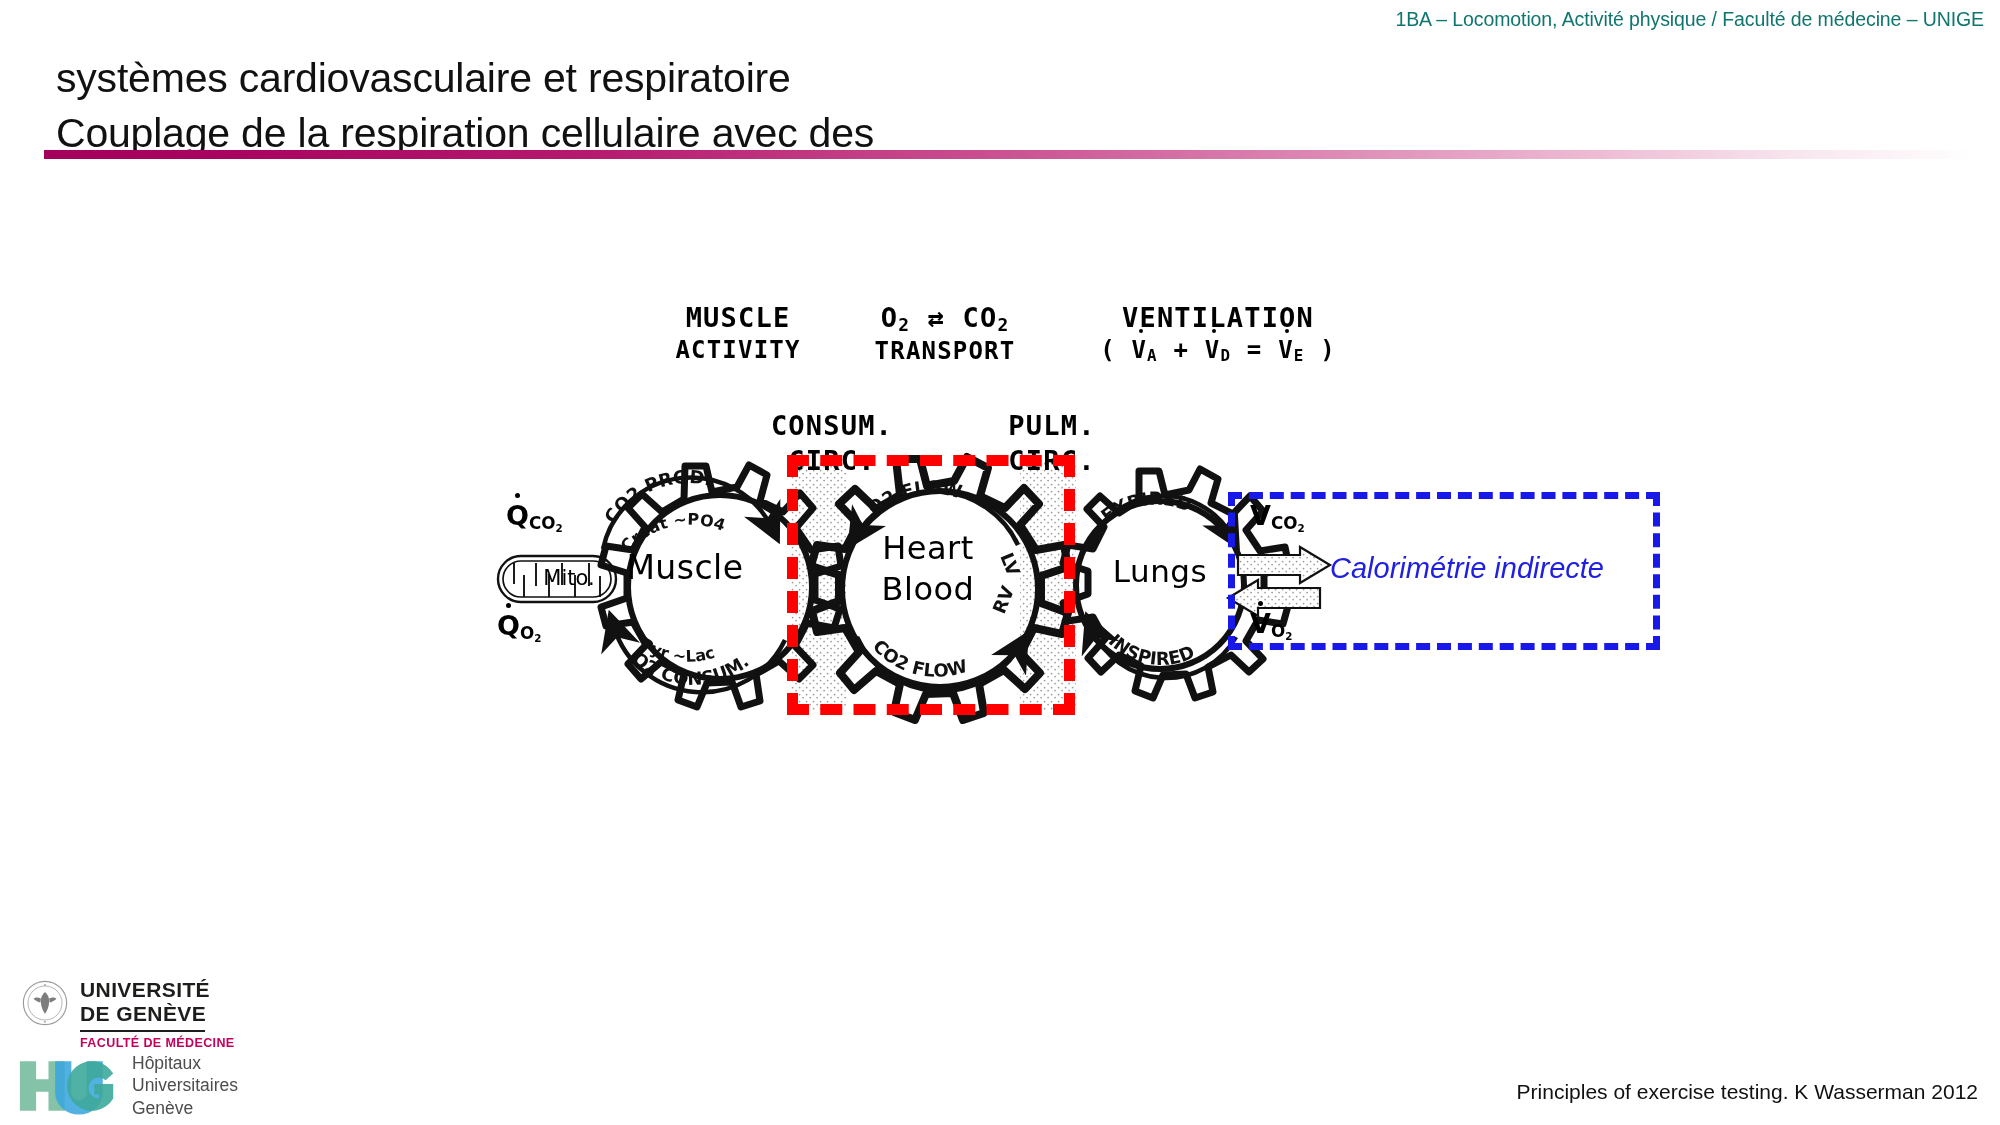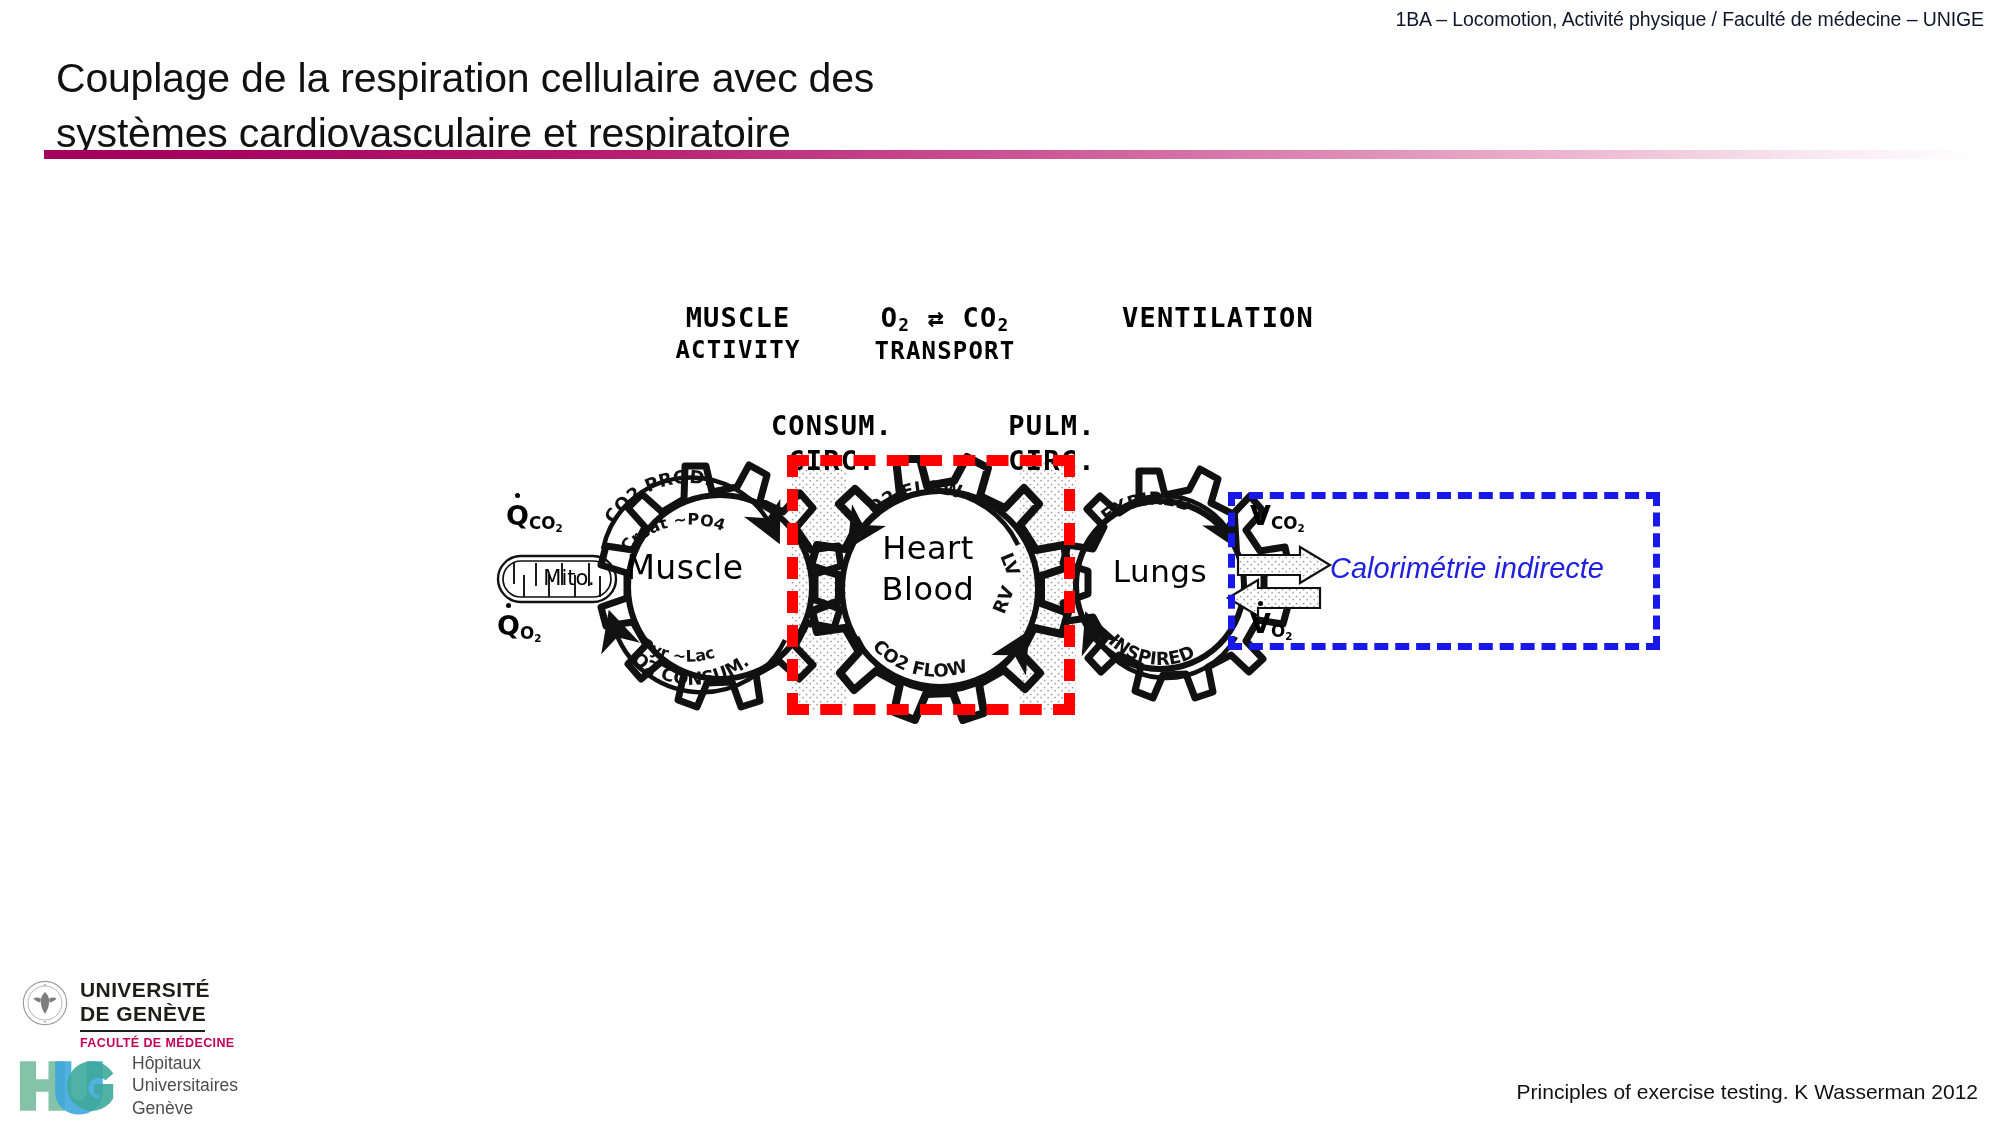--- a/index.html
+++ b/index.html
@@ -15,21 +15,21 @@
     font-family: "Liberation Sans", sans-serif;
     color: #000000;
   }
 
   
   #course-line {
     position: absolute;
     top: 8px;
     right: 16px;
     font-size: 19.5px;
-    color: #0f172a;
+    color: #0f766e;
     letter-spacing: -0.1px;
     white-space: nowrap;
   }
 
   
   #slide-title {
     position: absolute;
     left: 56px;
     top: 24px;
     width: 1060px;
@@ -231,22 +231,22 @@
     color: #4d4d4d;
   }
   #hug-text span { display: block; }
 </style>
 </head>
 <body>
 
 <div id="course-line">1BA – Locomotion, Activité physique / Faculté de médecine – UNIGE</div>
 
 <h1 id="slide-title">
+  <span class="tline">systèmes cardiovasculaire et respiratoire</span>
   <span class="tline">Couplage de la respiration cellulaire avec des</span>
-  <span class="tline">systèmes cardiovasculaire et respiratoire</span>
 </h1>
 <div id="title-rule"></div>
 
 <div id="diagram">
 <svg width="2000" height="1125" viewBox="0 0 2000 1125" xmlns="http://www.w3.org/2000/svg">
   <defs>
 
     <pattern id="stipple" width="7" height="7" patternUnits="userSpaceOnUse">
       <rect width="7" height="7" fill="#ffffff"></rect>
       <circle cx="1.6" cy="1.6" r="0.85" fill="#9a9a9a"></circle>
@@ -358,20 +358,21 @@
   <div class="cap-sub">ACTIVITY</div>
 </div>
 
 <div class="cap" id="cap-transport">
   <div class="cap-top">O<sub>2</sub> ⇄ CO<sub>2</sub></div>
   <div class="cap-sub">TRANSPORT</div>
 </div>
 
 <div class="cap" id="cap-vent">
   <div class="cap-top">VENTILATION</div>
+  <div class="cap-sub">( <span class="dotover">V</span><sub>A</sub> + <span class="dotover">V</span><sub>D</sub> = <span class="dotover">V</span><sub>E</sub> )</div>
 </div>
 
 <div class="cap" id="cap-periph">
   <div class="cap-top">CONSUM.</div>
   <div class="cap-top">CIRC.</div>
 </div>
 
 <div class="cap" id="cap-pulm">
   <div class="cap-top">PULM.</div>
   <div class="cap-top">CIRC.</div>

